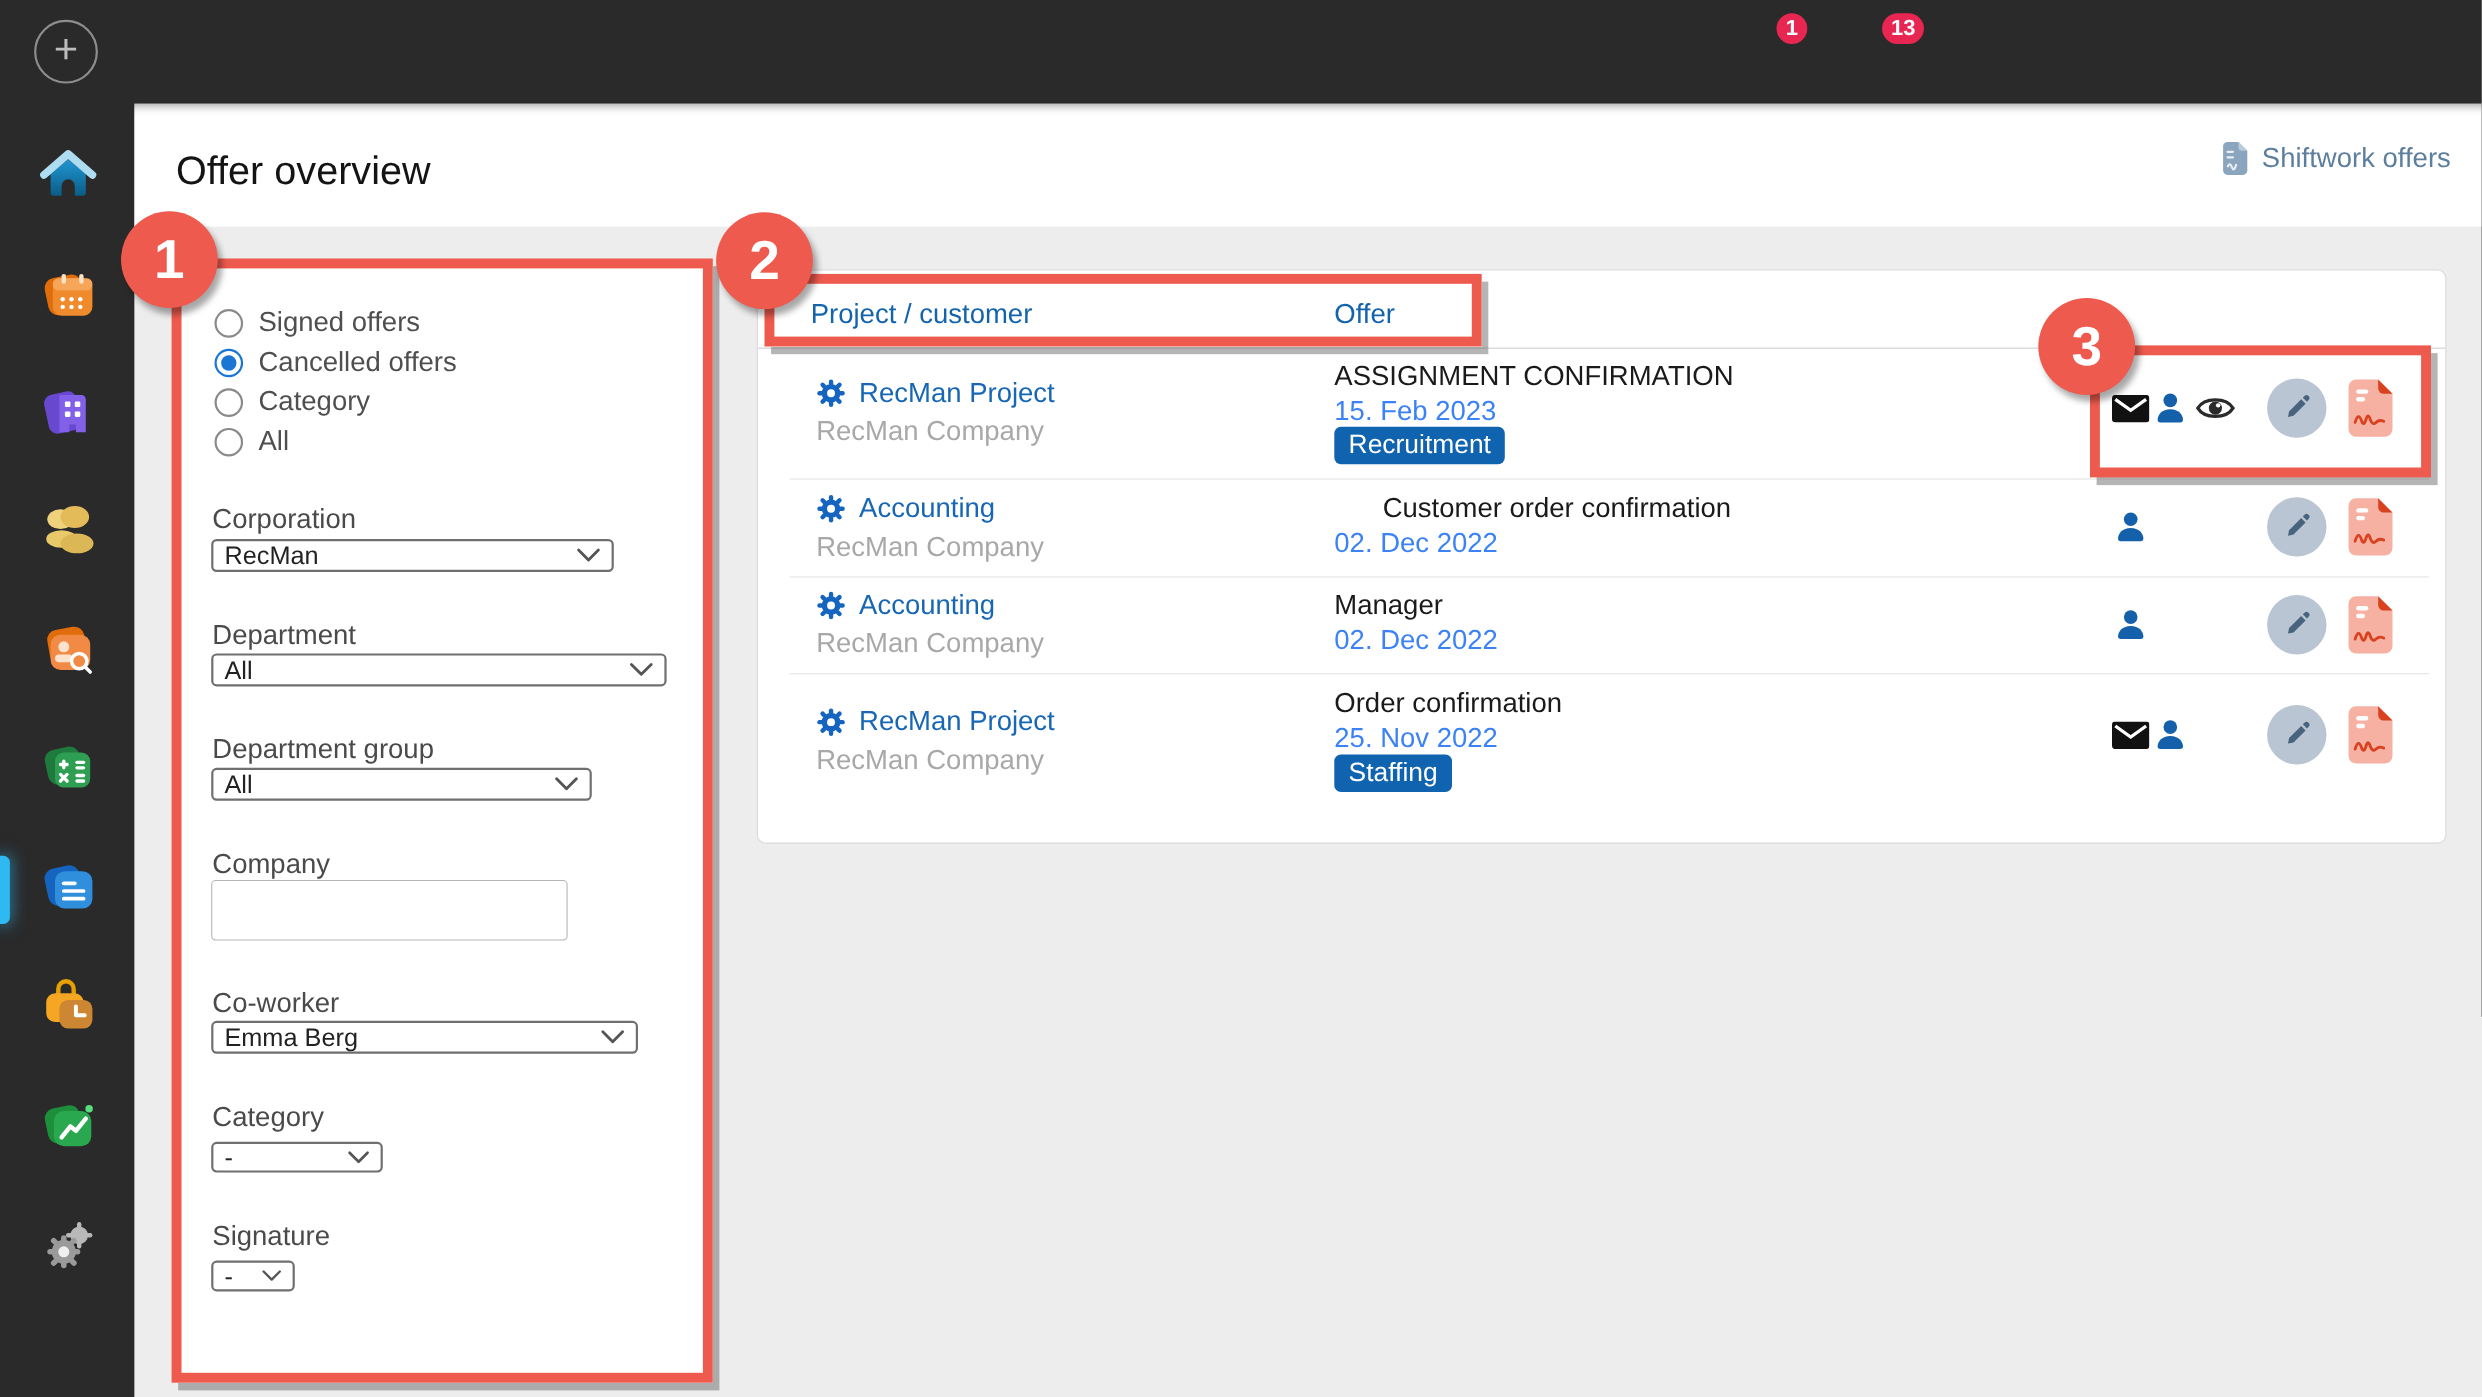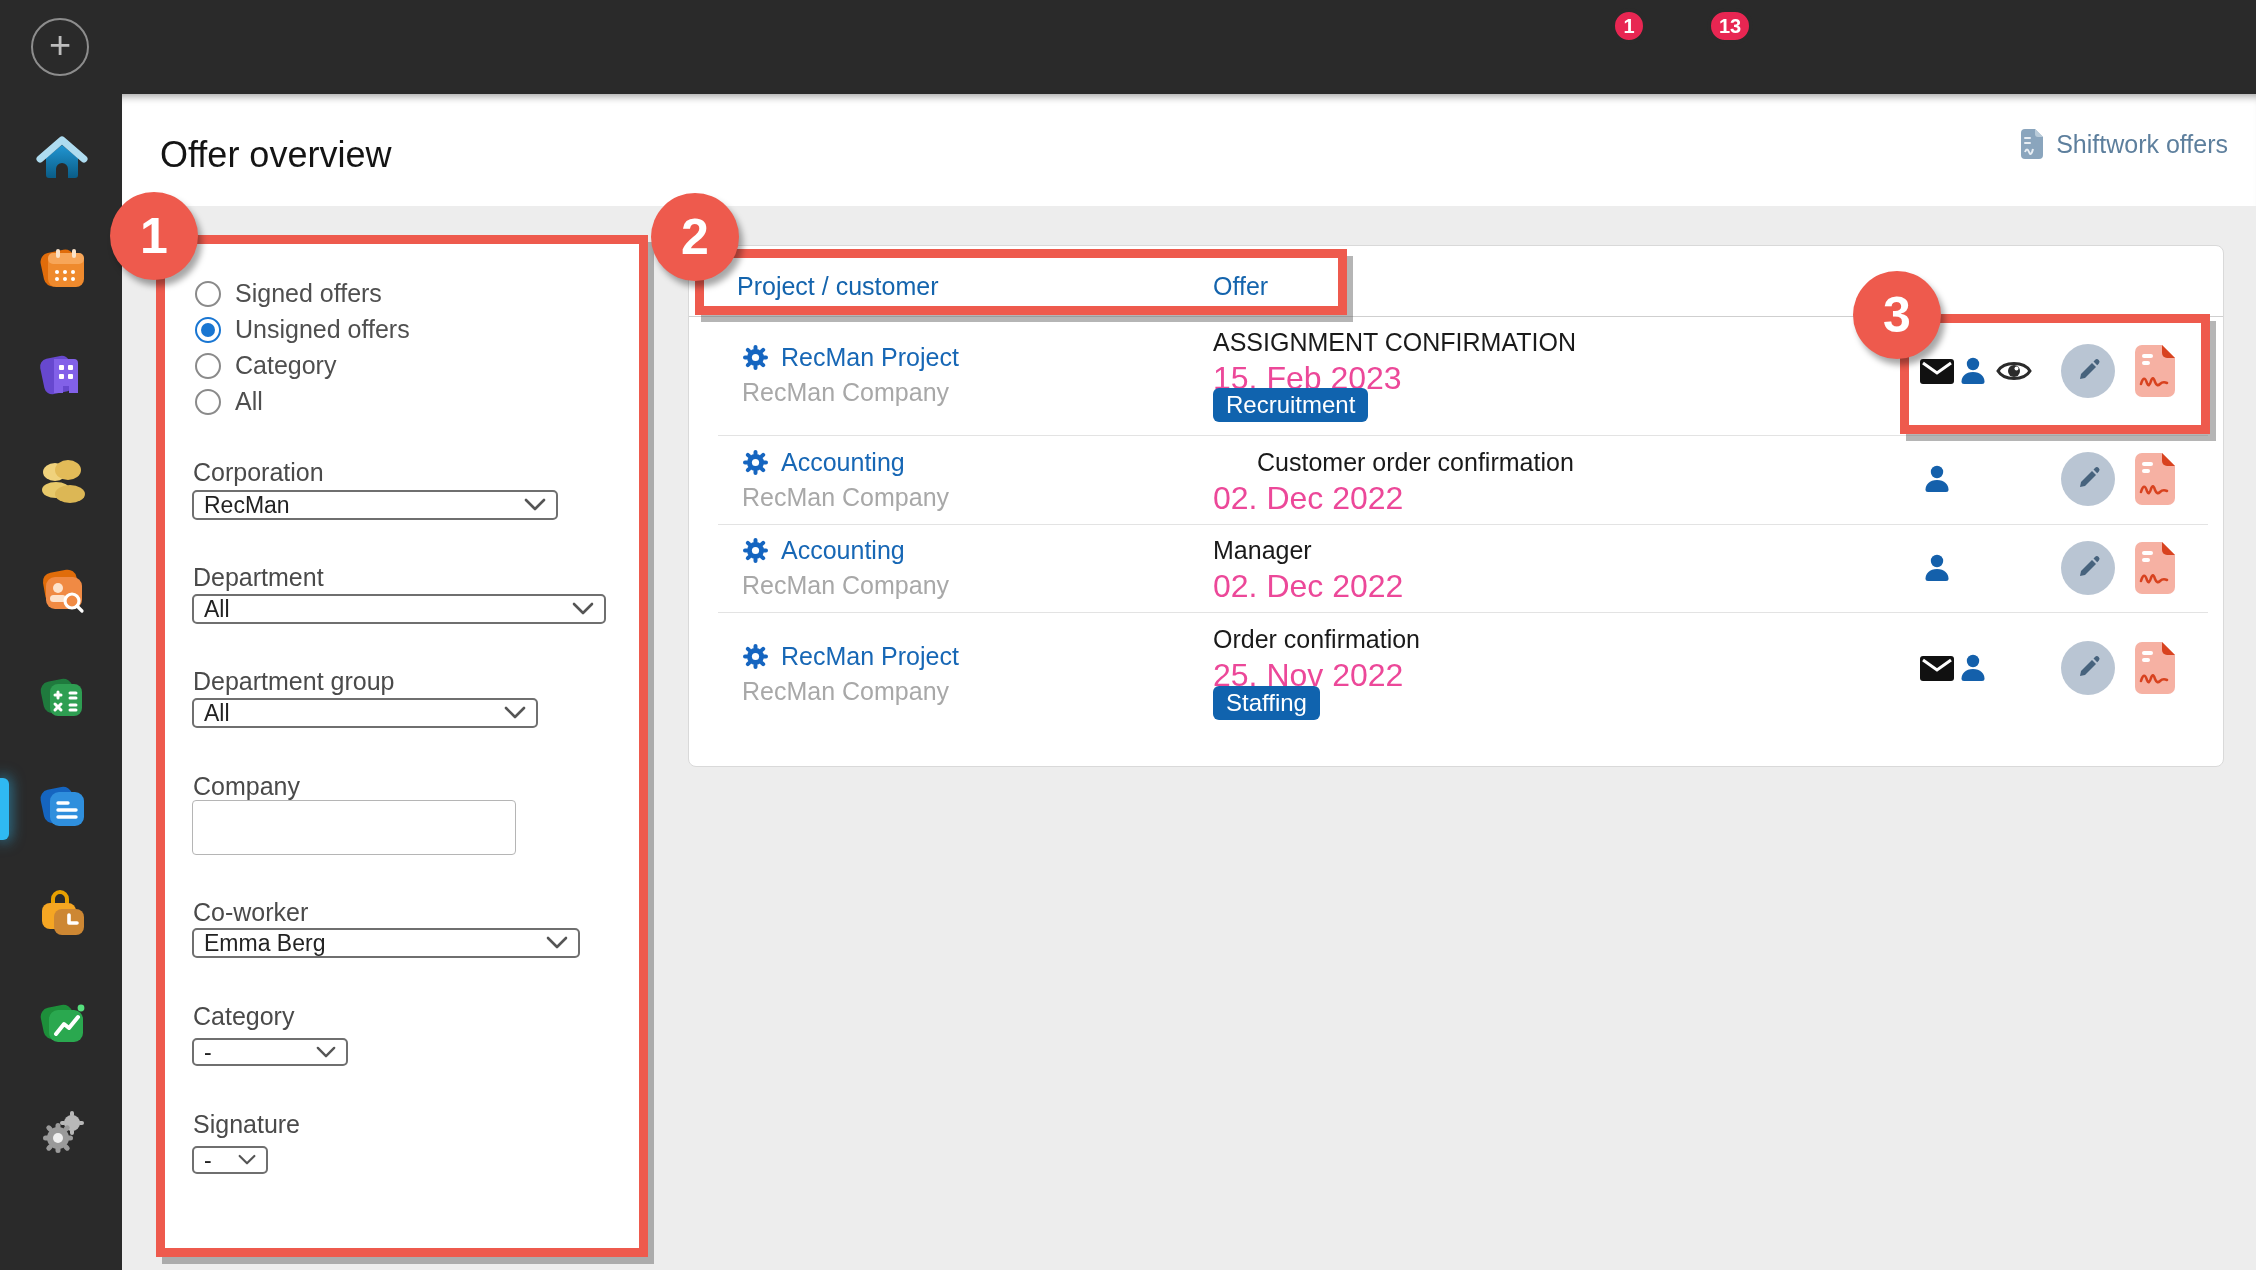--- a/index.html
+++ b/index.html
@@ -63,21 +63,21 @@
 
   
   .table-card { left:688px; top:245px; width:1536px; height:522px; background:#fff;
     border:1px solid #d9d9d9; border-radius:8px; z-index:2; }
   .th { font-size:25px; color:#1464ad; z-index:3; cursor:pointer; }
   .hdr-line { left:689px; top:316px; width:1534px; height:1px; background:#cfcfcf; z-index:3; }
   .row-line { left:718px; width:1490px; height:1px; background:#e3e3e3; z-index:3; }
   .proj-link { font-size:25px; color:#1767b5; z-index:3; cursor:pointer; display:flex; gap:12px; align-items:center; }
   .sub-grey { font-size:25px; color:#a8a8a8; z-index:3; }
   .offer-title { font-size:25px; color:#1a1a1a; z-index:3; }
-  .offer-date { font-size:32px; color:#ec4899; z-index:3; }
+  .offer-date { font-size:25px; color:#3b82f6; z-index:3; }
   .badge-blue { height:34px; padding:0 13px; background:#1063ae; border-radius:6px; color:#fff;
     font-size:24px; display:inline-flex; align-items:center; z-index:3; cursor:default; }
   .act { z-index:3; cursor:pointer; display:flex; align-items:center; justify-content:center; }
   .pencil-circle { width:54px; height:54px; border-radius:50%; background:#b9c5d3; }
 
   
   .anno-box { border:9px solid #ee5a4d; box-shadow:6px 7px 0 rgba(90,90,90,.45); z-index:50; pointer-events:none; }
   .anno-circle { width:88px; height:88px; border-radius:50%; background:#ee5a4d; color:#fff;
     font-size:50px; font-weight:bold; display:flex; align-items:center; justify-content:center;
     box-shadow:4px 6px 6px rgba(0,0,0,.35); z-index:60; }
@@ -295,21 +295,21 @@
 </div>
 
 <div class="abs filter-card"></div>
 
 <div class="abs radio-row" style="top:279px">
   <span class="radio"></span>
   <span class="lbl">Signed offers</span>
 </div>
 <div class="abs radio-row" style="top:315px">
   <span class="radio sel"></span>
-  <span class="lbl">Unsigned offers</span>
+  <span class="lbl">Cancelled offers</span>
 </div>
 <div class="abs radio-row" style="top:351px">
   <span class="radio"></span>
   <span class="lbl">Category</span>
 </div>
 <div class="abs radio-row" style="top:387px">
   <span class="radio"></span>
   <span class="lbl">All</span>
 </div>
 

